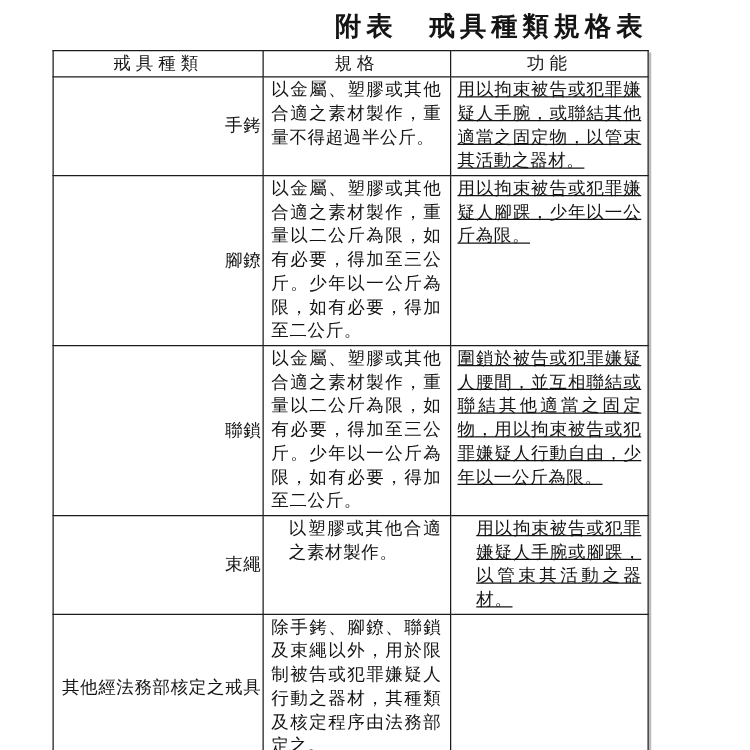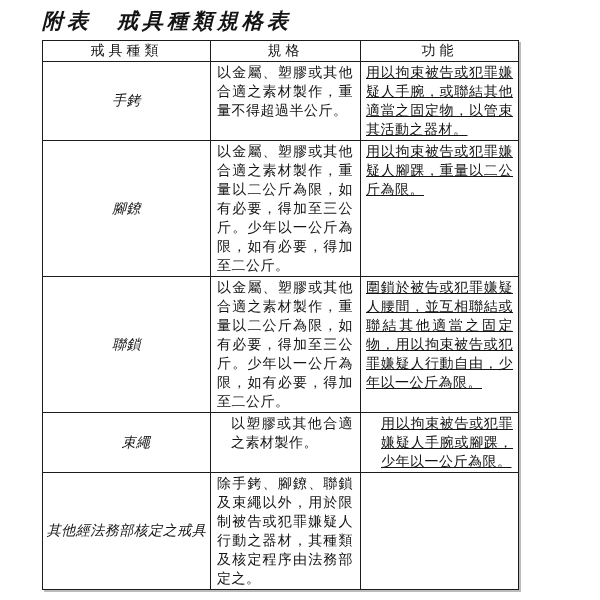--- a/index.html
+++ b/index.html
@@ -11,26 +11,25 @@
     font-family: "DejaVu Serif", "Liberation Serif", serif;
     color: #141414;
     position: relative;
     overflow: hidden;
   }
   .doc-title {
     position: absolute;
     top: 7px;
     left: 42px;
     width: 476px;
-    text-align: left;
+    text-align: right;
     font-size: 21px;
     font-weight: bold;
     letter-spacing: 4px;
     white-space: nowrap;
-    font-style: italic;
   }
   table.spec-table {
     position: absolute;
     left: 42px;
     top: 40px;
     width: 476px;
     border-collapse: collapse;
     table-layout: fixed;
     background: #ffffff;
     box-shadow: 2px 2px 0 #bcbcbc;
@@ -44,26 +43,25 @@
     box-sizing: border-box;
   }
   .spec-table th {
     font-size: 14px;
     height: 21px;
     letter-spacing: 4px;
     vertical-align: middle;
     padding: 0;
   }
   td.c-type {
-    text-align: center;
+    text-align: right;
     vertical-align: middle;
     font-size: 14px;
     letter-spacing: 0.5px;
     padding: 0 1px;
-    font-style: italic;
   }
   td.c-spec, td.c-func {
     vertical-align: top;
     font-size: 14px;
     line-height: 19px;
     letter-spacing: 0.5px;
     text-align: justify;
     text-justify: inter-ideograph;
     text-align-last: left;
     margin-top: 36px;
@@ -96,31 +94,31 @@
   </thead>
   <tbody>
     <tr class="r1">
       <td class="c-type">手銬</td>
       <td class="c-spec">以金屬、塑膠或其他合適之素材製作，重量不得超過半公斤。</td>
       <td class="c-func">用以拘束被告或犯罪嫌疑人手腕，或聯結其他適當之固定物，以管束其活動之器材。</td>
     </tr>
     <tr class="r2">
       <td class="c-type">腳鐐</td>
       <td class="c-spec">以金屬、塑膠或其他合適之素材製作，重量以二公斤為限，如有必要，得加至三公斤。少年以一公斤為限，如有必要，得加至二公斤。</td>
-      <td class="c-func">用以拘束被告或犯罪嫌疑人腳踝，重量以二公斤為限。</td>
+      <td class="c-func">用以拘束被告或犯罪嫌疑人腳踝，少年以一公斤為限。</td>
     </tr>
     <tr class="r3">
       <td class="c-type">聯鎖</td>
       <td class="c-spec">以金屬、塑膠或其他合適之素材製作，重量以二公斤為限，如有必要，得加至三公斤。少年以一公斤為限，如有必要，得加至二公斤。</td>
       <td class="c-func">圍鎖於被告或犯罪嫌疑人腰間，並互相聯結或聯結其他適當之固定物，用以拘束被告或犯罪嫌疑人行動自由，少年以一公斤為限。</td>
     </tr>
     <tr class="r4">
       <td class="c-type">束繩</td>
       <td class="c-spec">以塑膠或其他合適之素材製作。</td>
-      <td class="c-func">用以拘束被告或犯罪嫌疑人手腕或腳踝，少年以一公斤為限。</td>
+      <td class="c-func">用以拘束被告或犯罪嫌疑人手腕或腳踝，以管束其活動之器材。</td>
     </tr>
     <tr class="r5">
       <td class="c-type">其他經法務部核定之戒具</td>
       <td class="c-spec">除手銬、腳鐐、聯鎖及束繩以外，用於限制被告或犯罪嫌疑人行動之器材，其種類及核定程序由法務部定之。</td>
       <td class="c-func"></td>
     </tr>
   </tbody>
 </table>
 
 </body></html>

